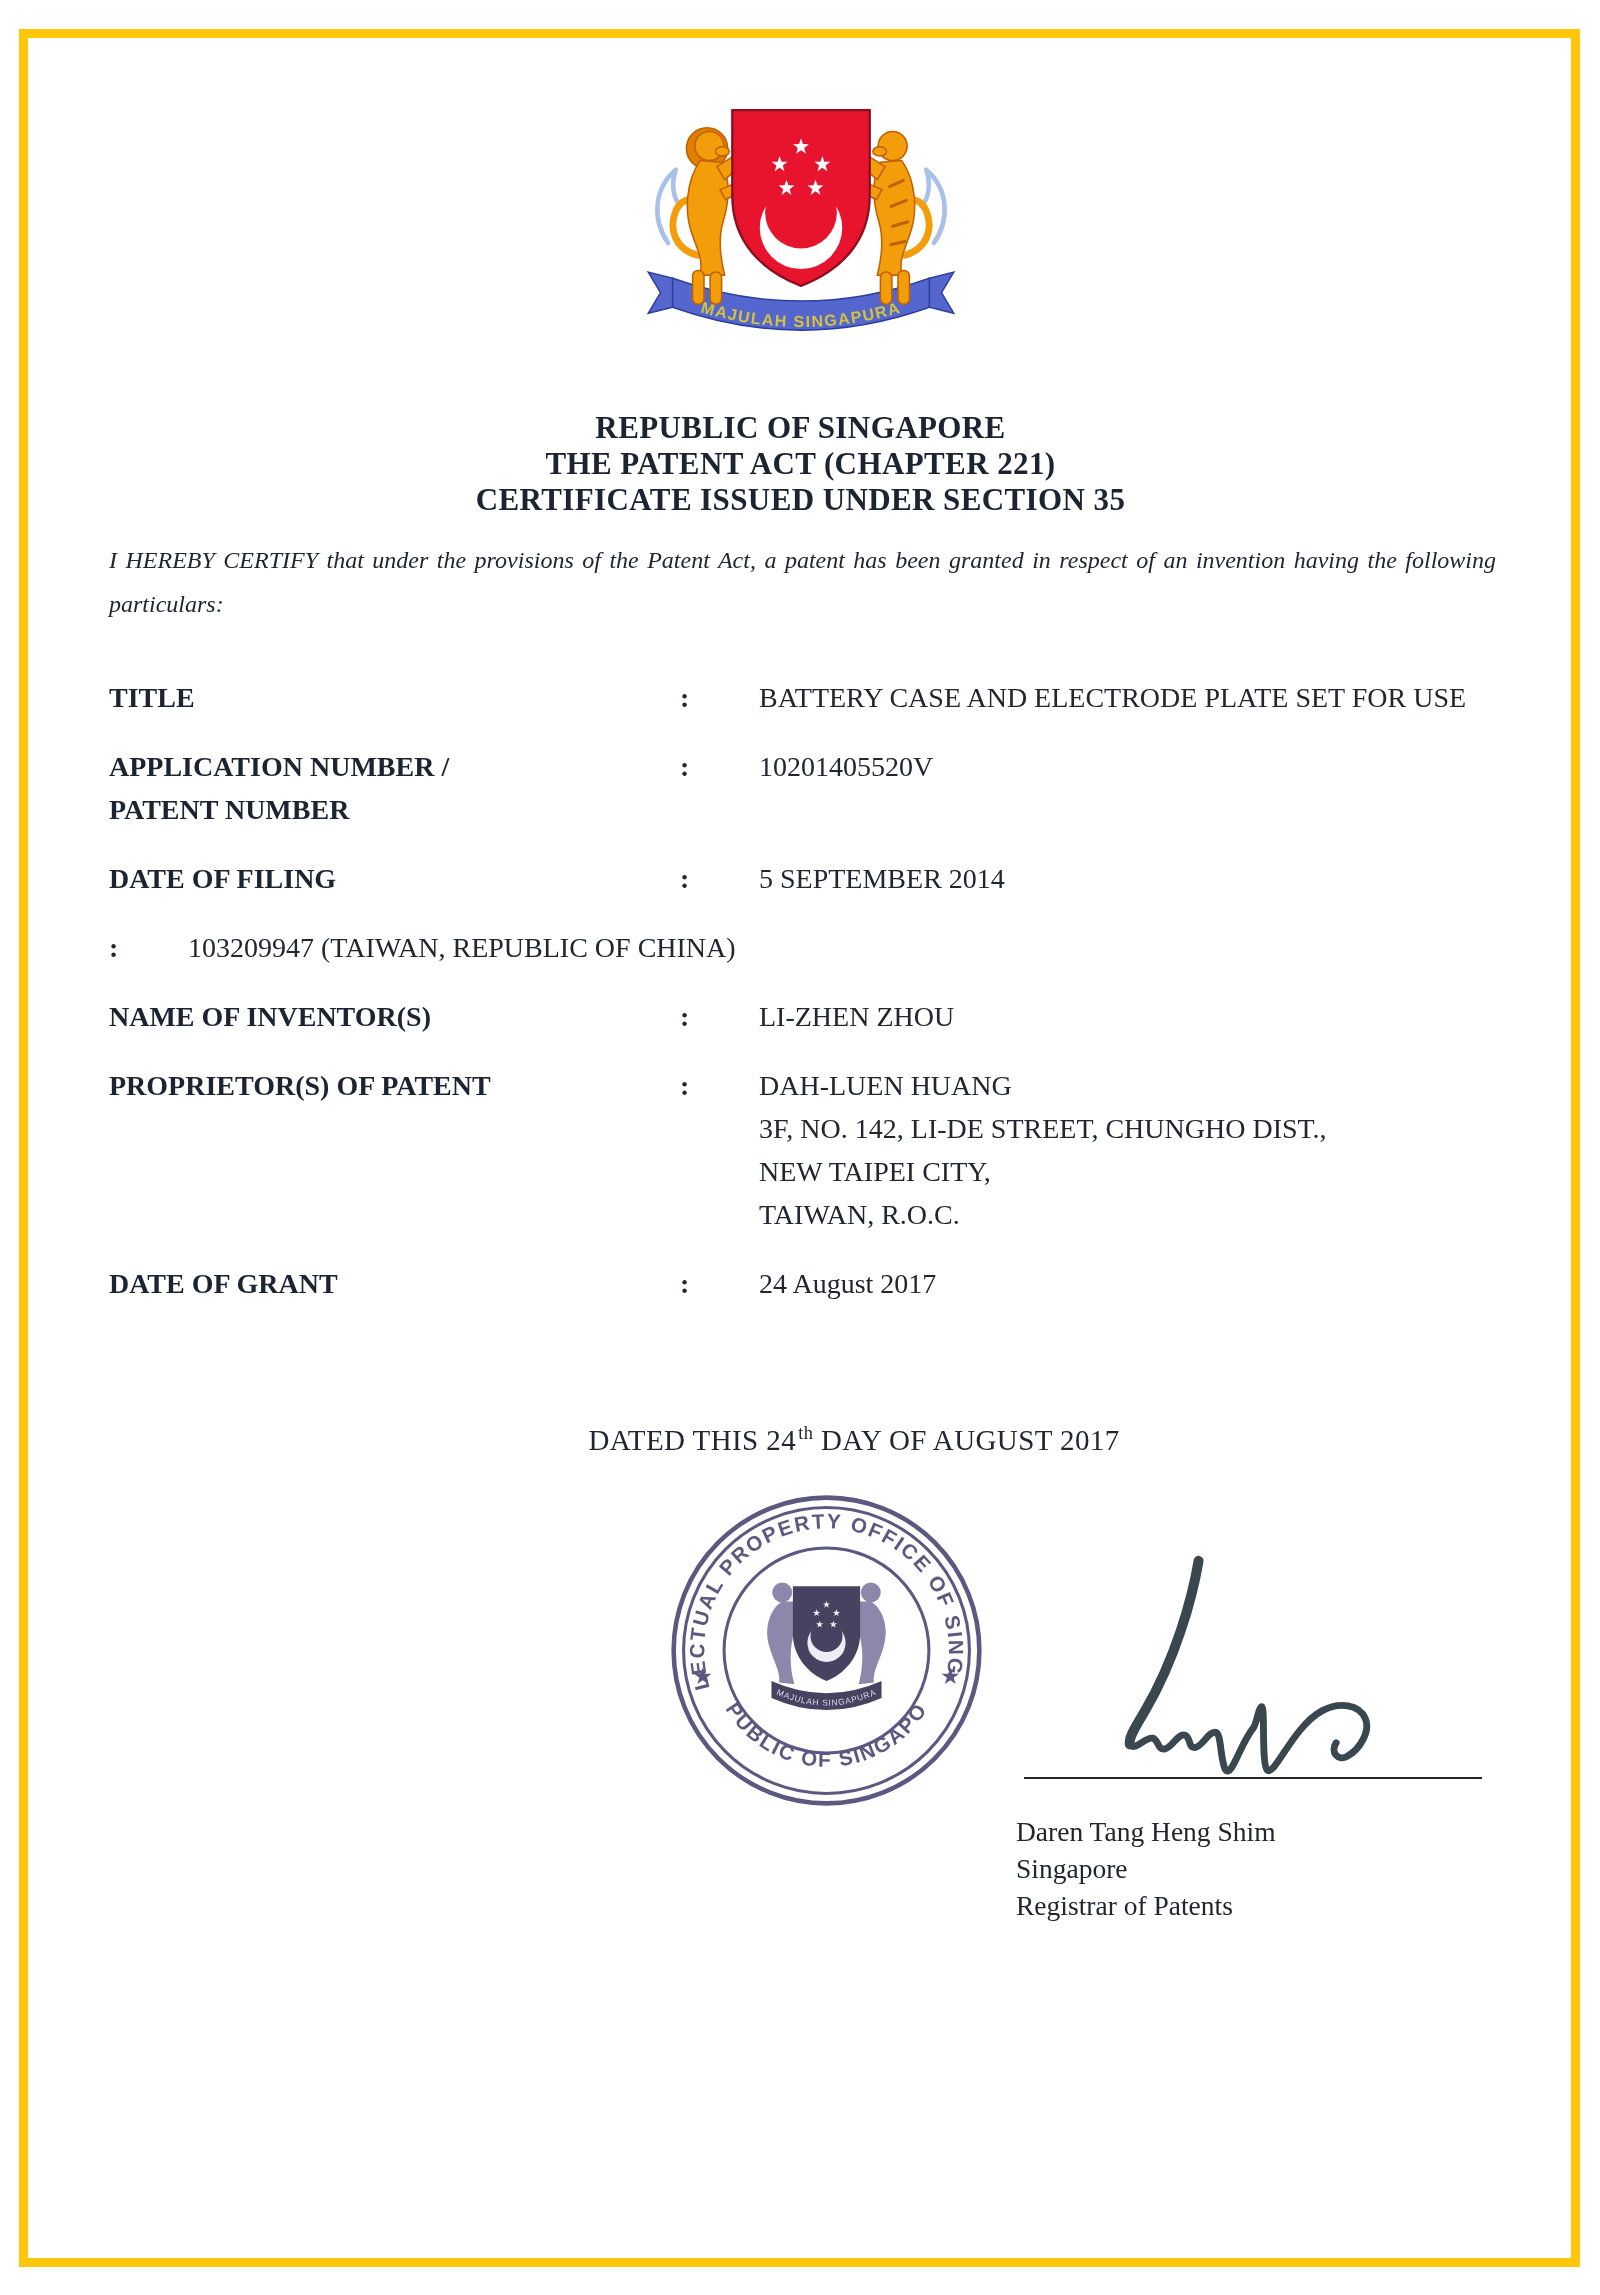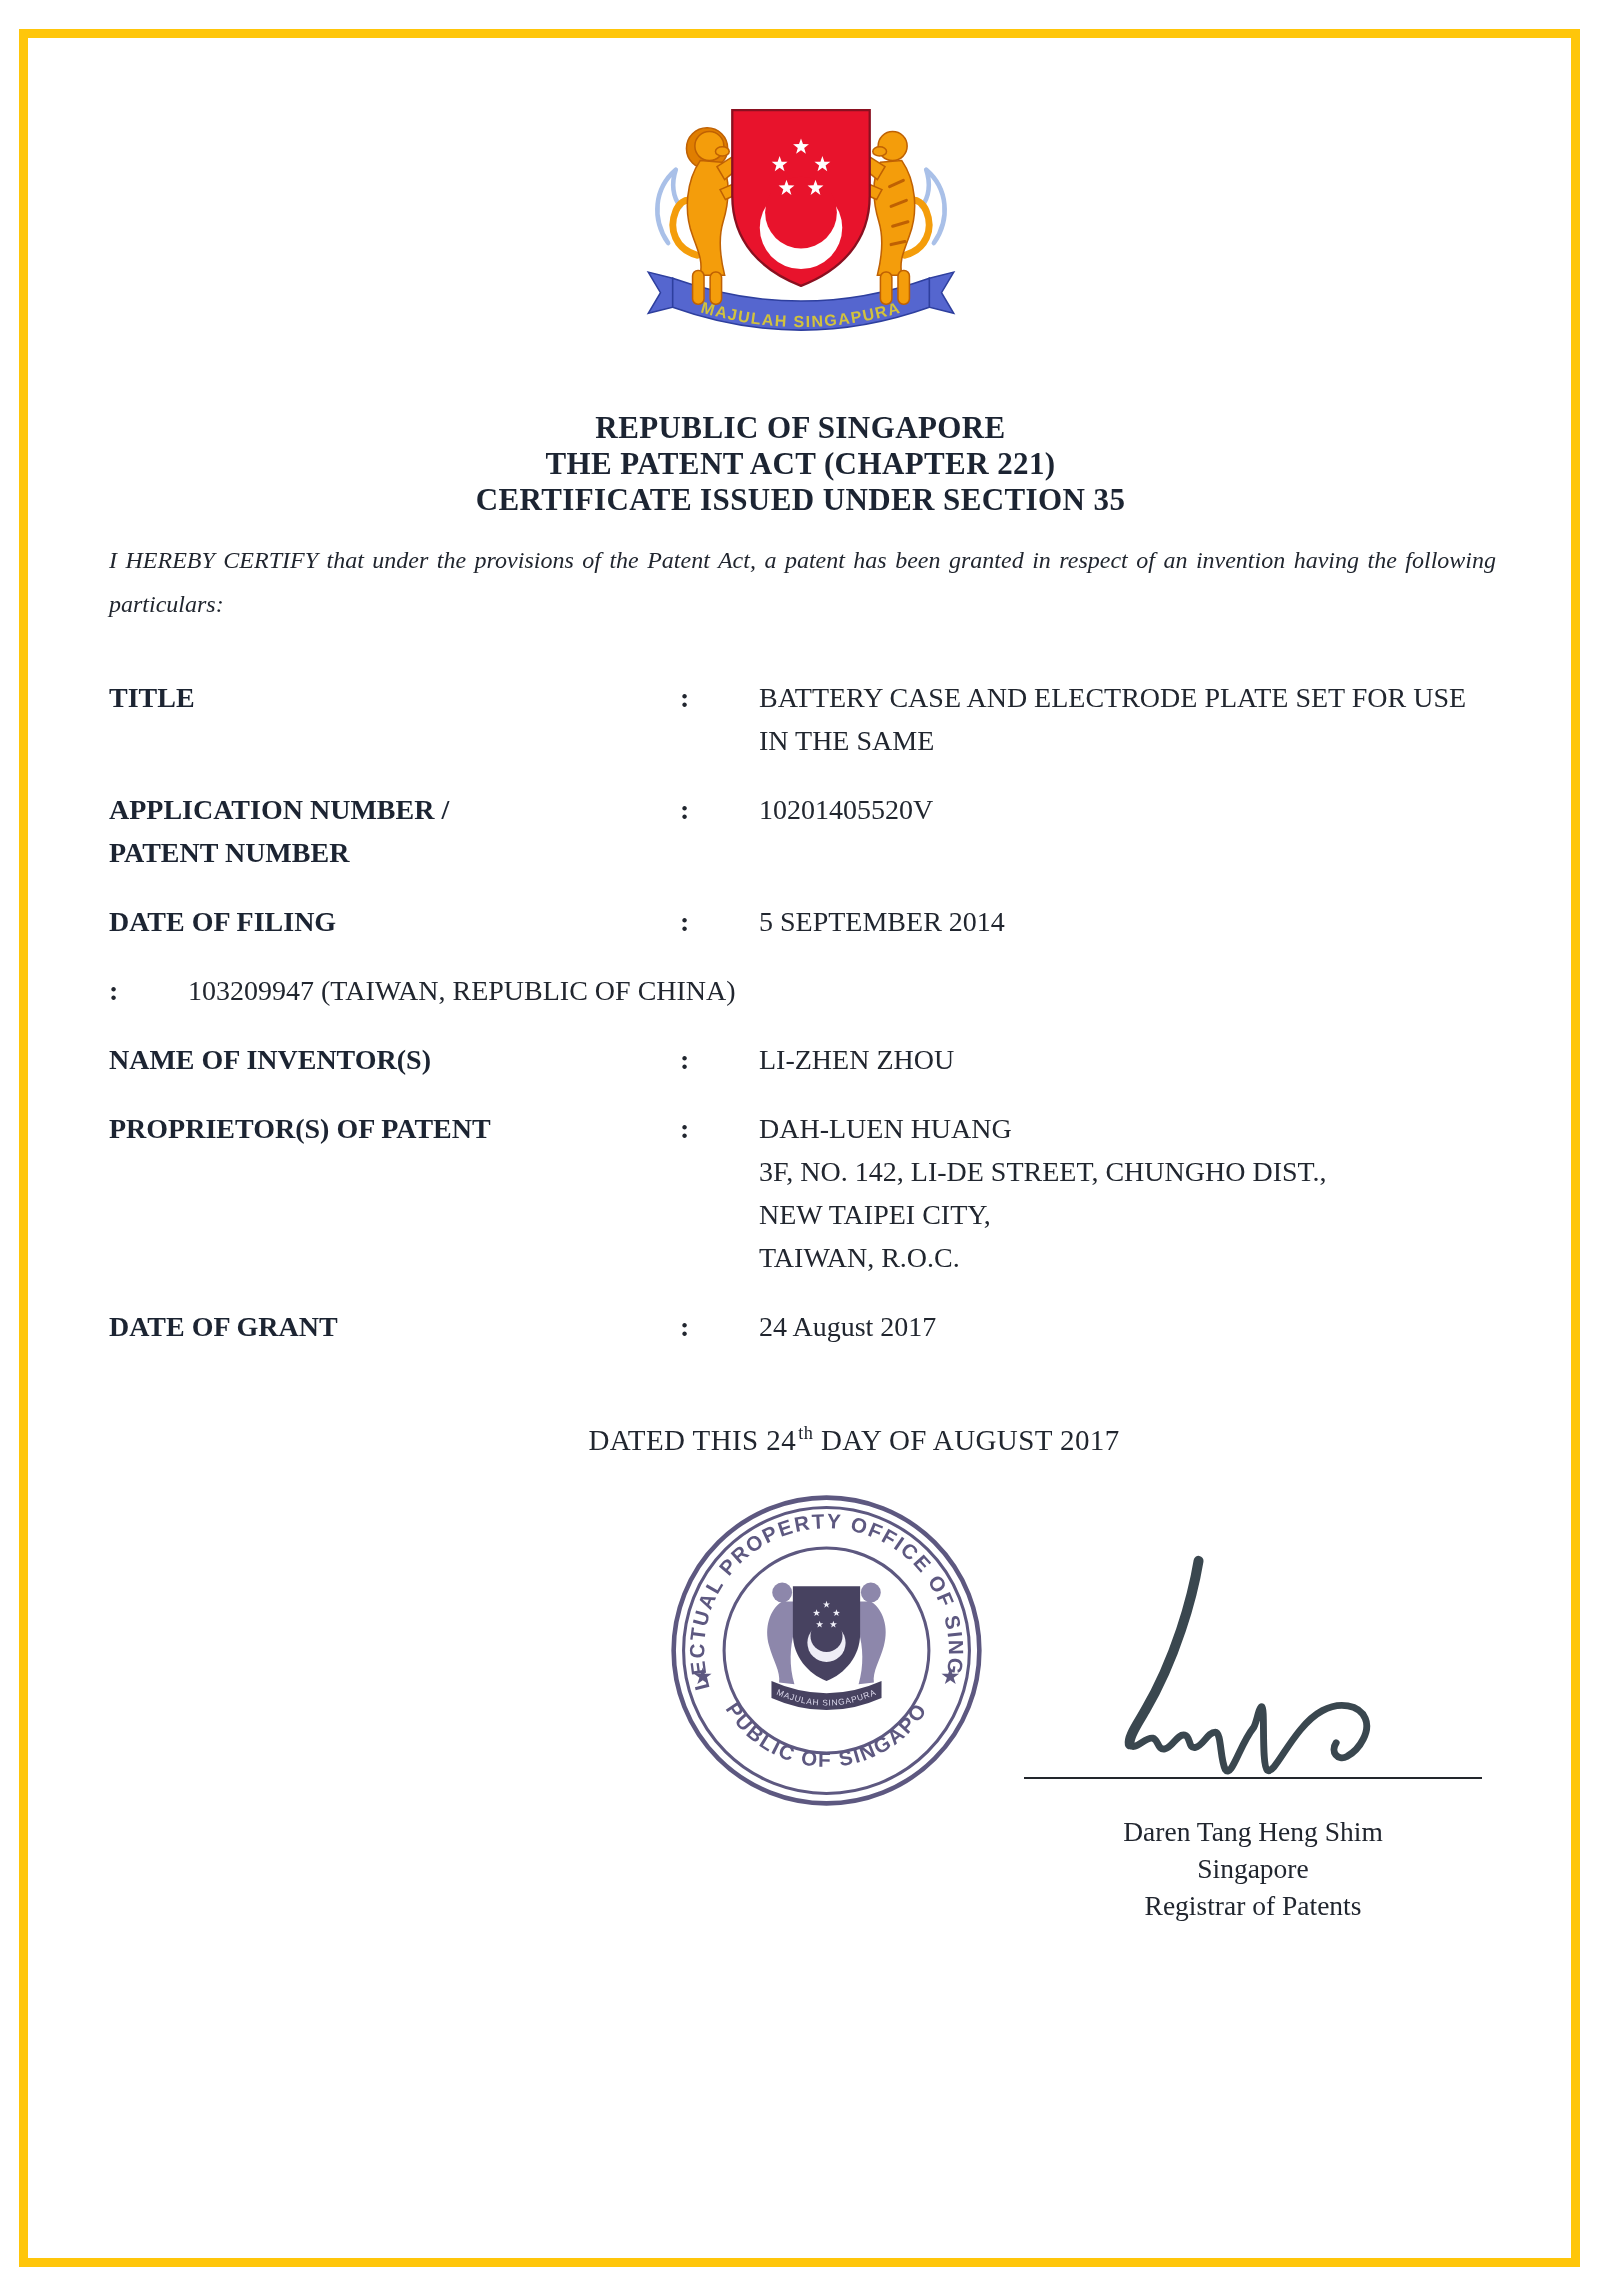--- a/index.html
+++ b/index.html
@@ -80,21 +80,20 @@
   .seal{position:absolute;left:666px;top:1490px;}
   .signature{position:absolute;left:1070px;top:1544px;}
   .signature-line{
     position:absolute;
     left:1024px;top:1777px;width:458px;
     border-top:2.3px solid #22262c;
   }
   .signatory{
     position:absolute;
     top:1813px;left:1016px;width:474px;
-    text-align:center;
     font-size:27.5px;line-height:37px;
   }
   
   .ring{fill:none;stroke:var(--seal-ink);}
   .seal-text{fill:var(--seal-ink);font-family:"Liberation Sans",sans-serif;font-weight:bold;letter-spacing:2.5px;}
   .seal-star{fill:var(--seal-ink);}
   .mini-dark{fill:var(--seal-dark);}
   .mini-mid{fill:var(--seal-mid);}
   .mini-light{fill:#eeedf6;}
   .mini-banner-text{fill:#dcd9ec;font-family:"Liberation Sans",sans-serif;font-size:11px;letter-spacing:1px;}
@@ -183,21 +182,20 @@
   <div class="details">
       <div class="detail-row">
         <div class="cell label">
           <div>TITLE</div>
         </div>
         <div class="cell colon">
           <div>:</div>
         </div>
         <div class="cell value">
           <div>BATTERY CASE AND ELECTRODE PLATE SET FOR USE</div>
-          <div>IN THE SAME</div>
         </div>
       </div>
       <div class="detail-row">
         <div class="cell label">
           <div>APPLICATION NUMBER /</div>
           <div>PATENT NUMBER</div>
         </div>
         <div class="cell colon">
           <div>:</div>
         </div>

